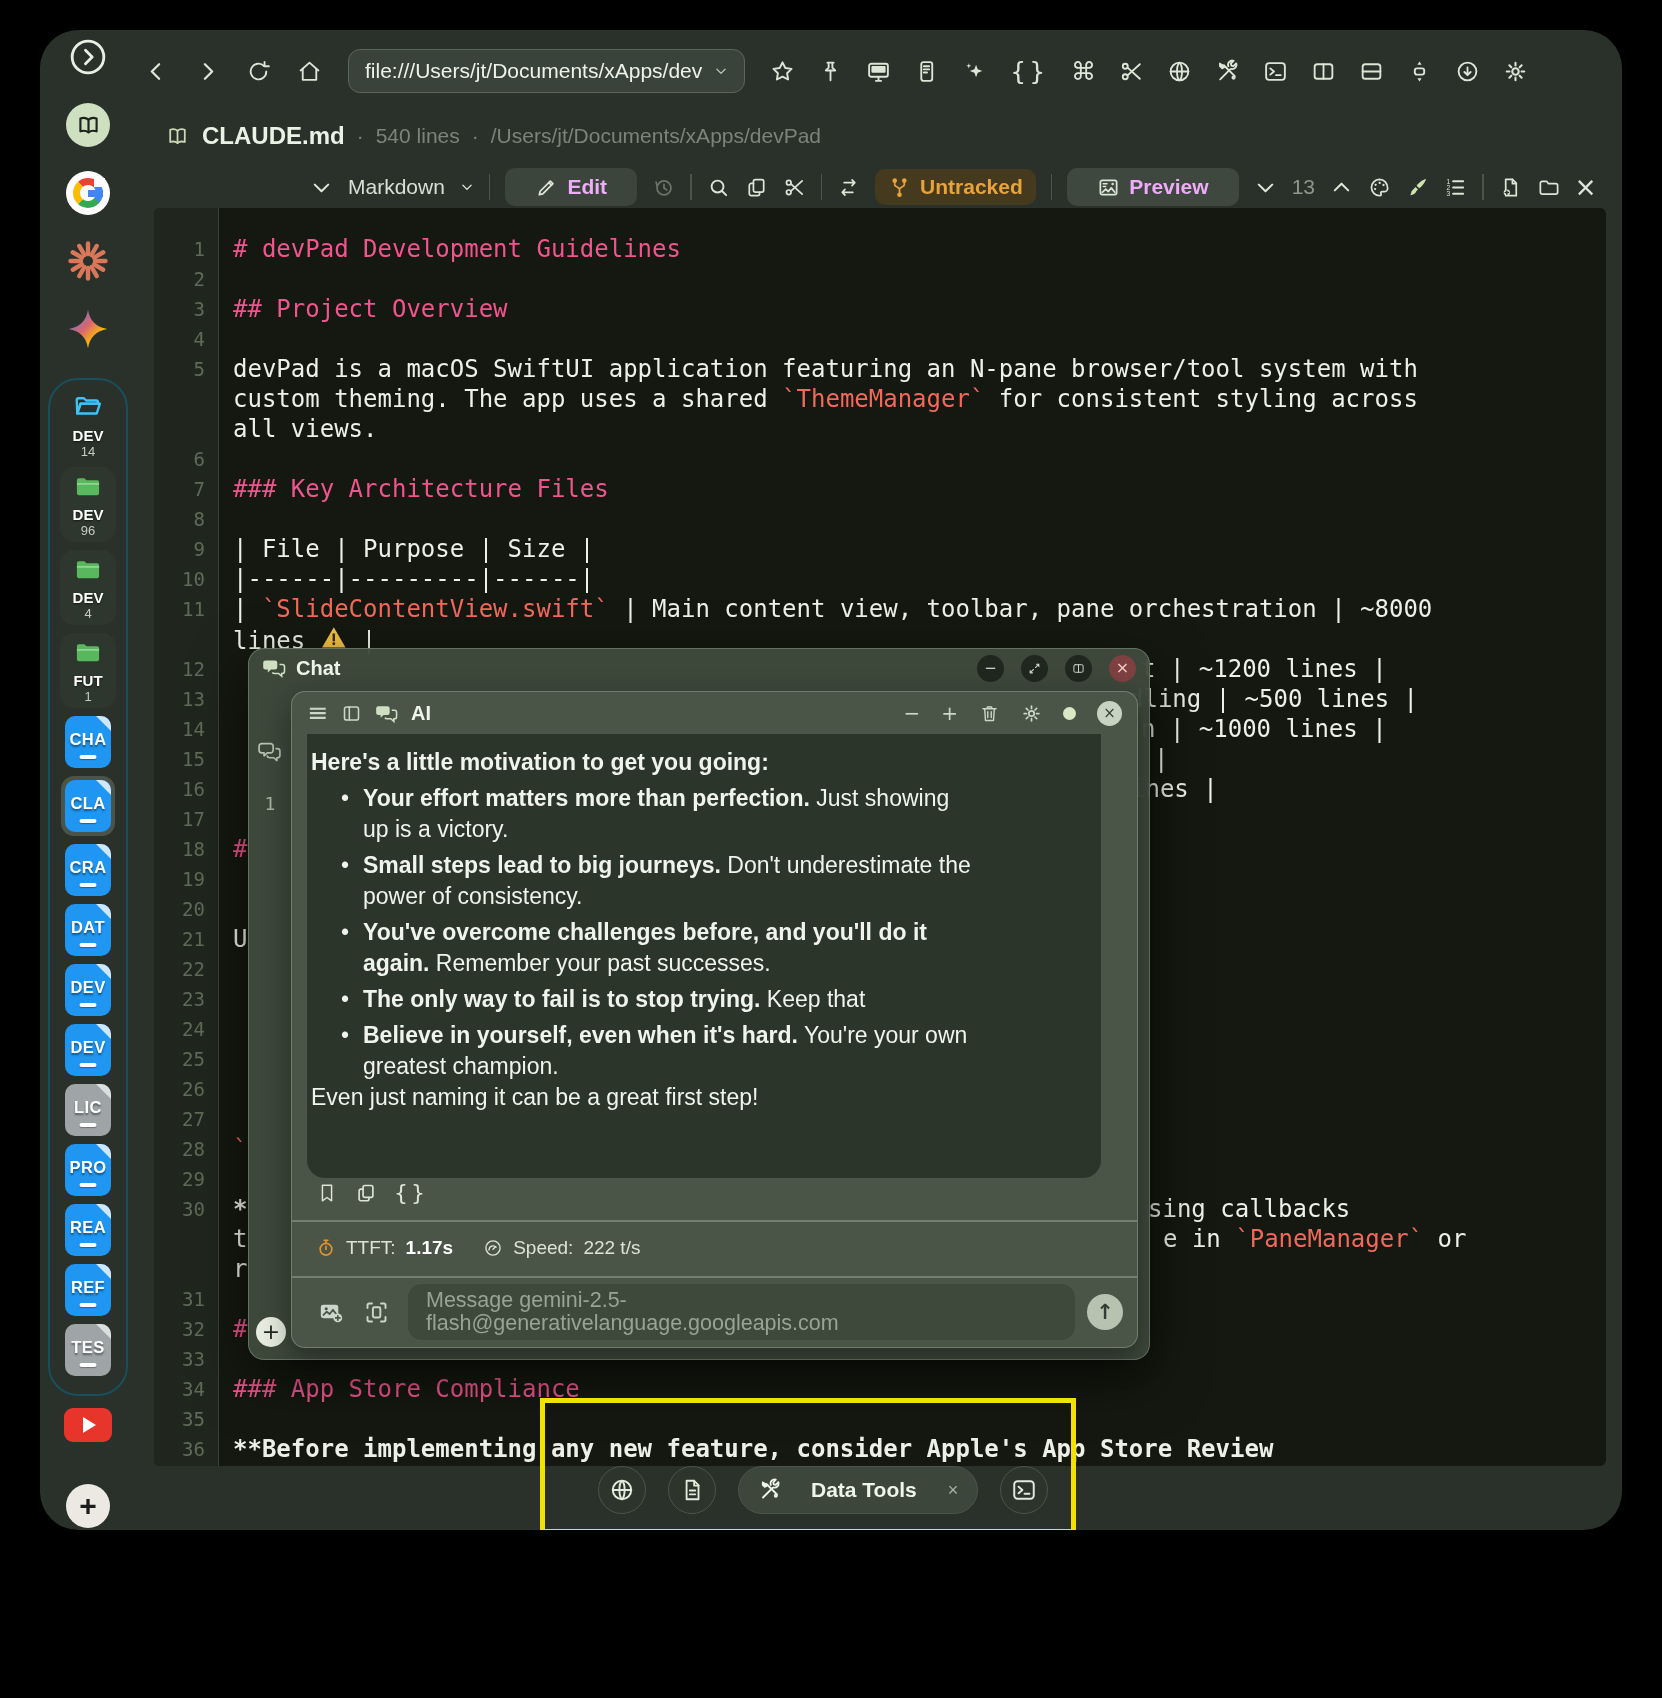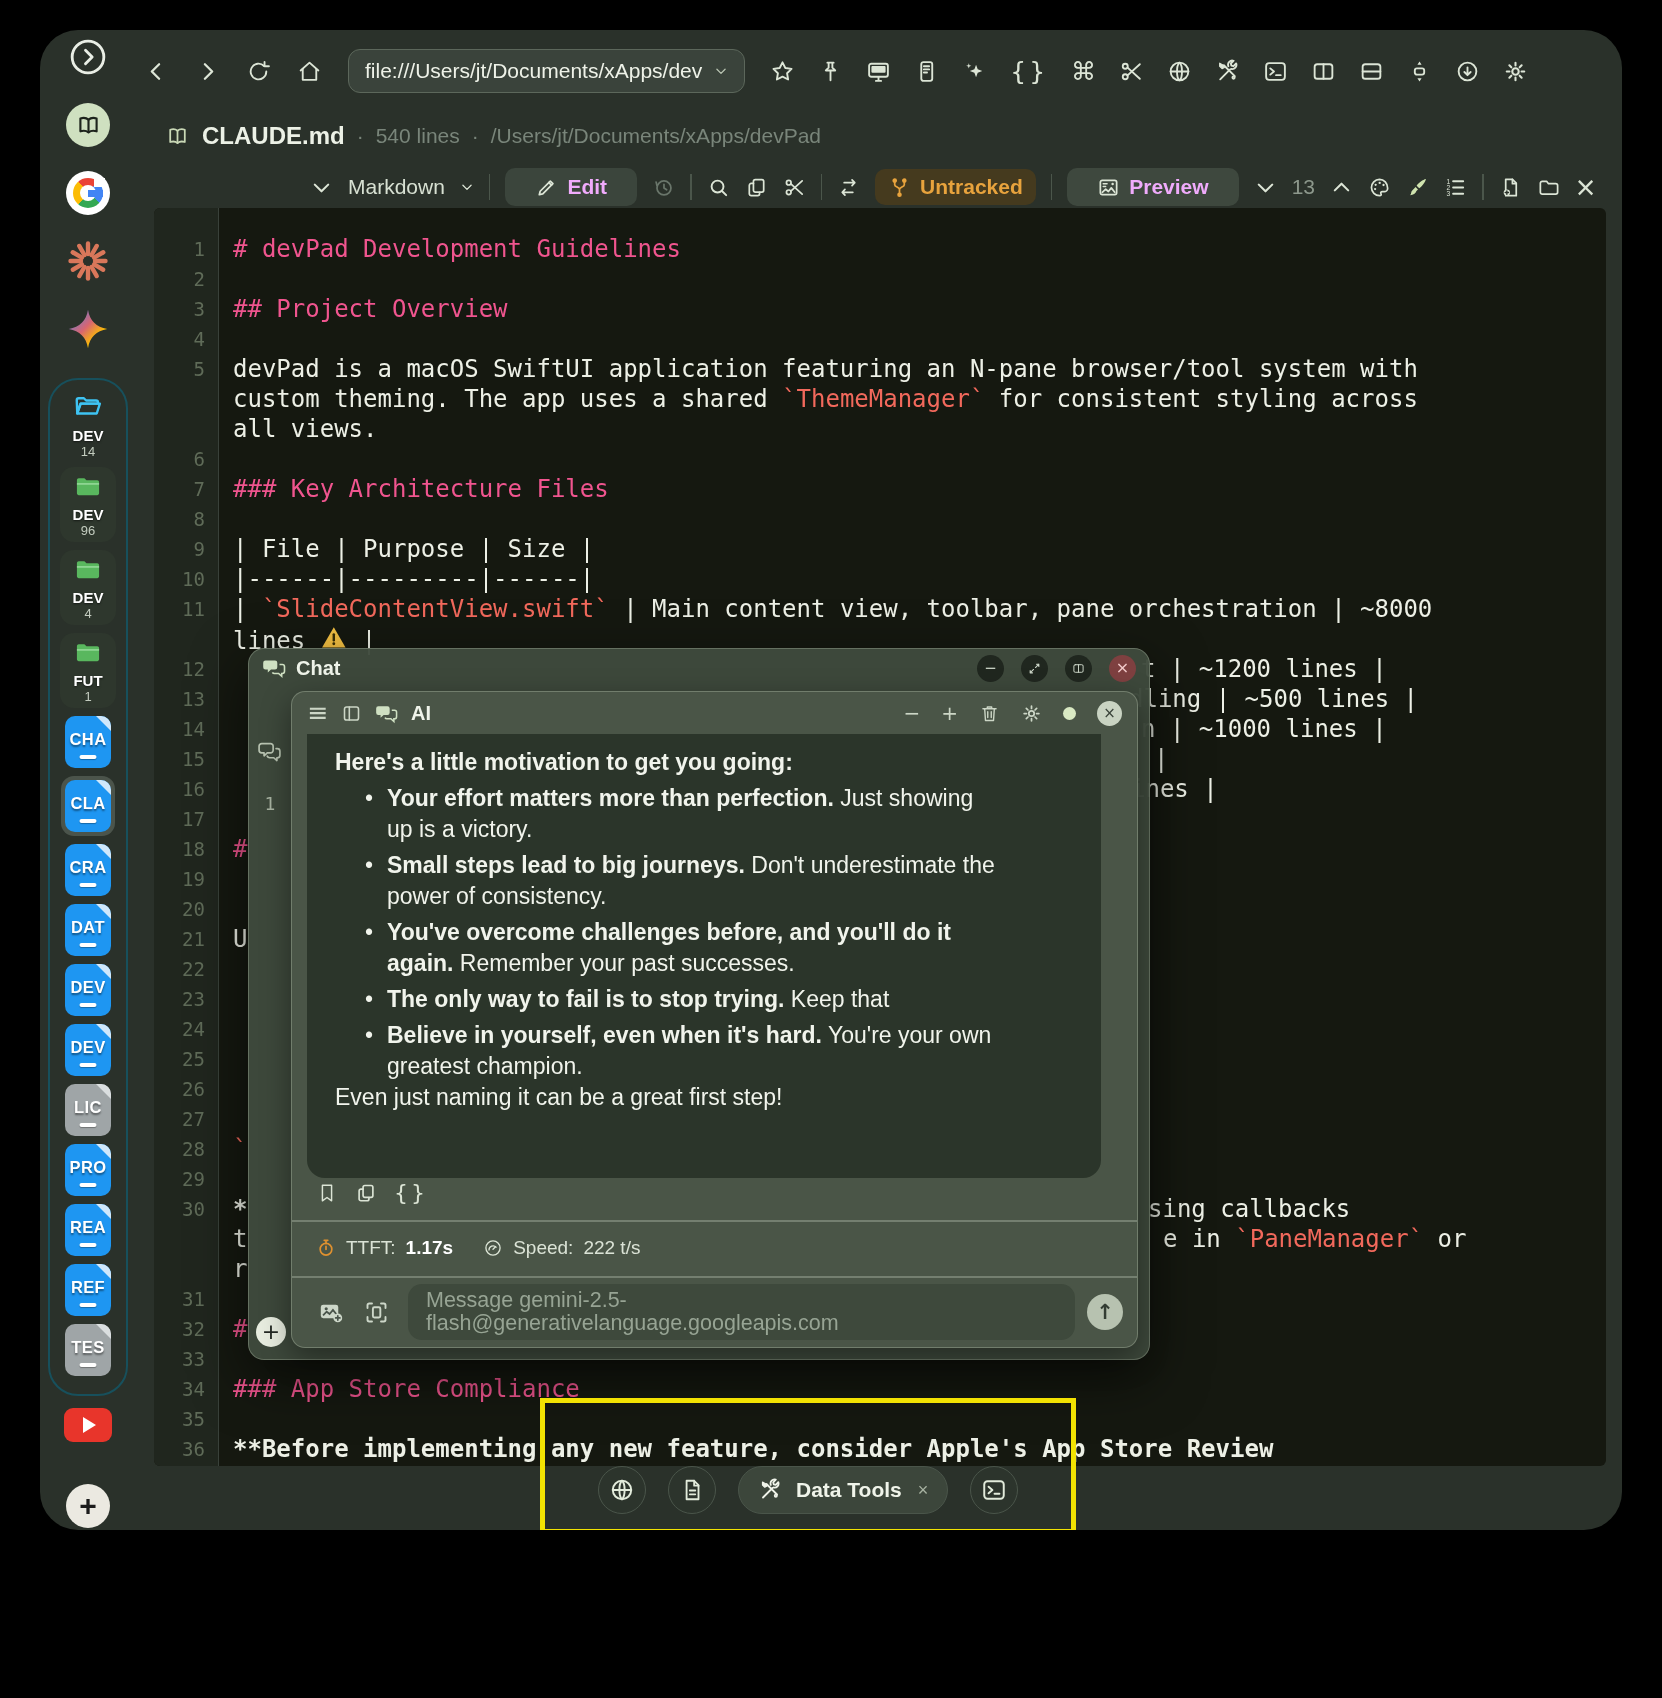--- a/index.html
+++ b/index.html
@@ -117,21 +117,21 @@
          border:1px solid rgba(205,220,195,0.3);box-shadow:0 10px 30px rgba(0,0,0,0.4);overflow:hidden;}
   .aihead{height:42px;display:flex;align-items:center;padding:0 15px;gap:13px;color:#ccd6c6;}
   .aihead .ic{font-size:21px;color:#ccd6c6;}
   .aihead .bub{color:#cfe0c2;font-size:23px;}
   .aititle{font-size:20px;font-weight:bold;color:#f0f4ea;}
   .aibtn{font-size:20px;color:#ccd6c6;margin-left:8px;display:flex;align-items:center;}
   .dotf{width:13px;height:13px;border-radius:50%;background:#d9e9c3;display:inline-block;}
   .aix{width:25px;height:25px;border-radius:50%;background:#c9d3c2;color:#3a433a;display:flex;align-items:center;
        justify-content:center;font-size:15px;margin-left:8px;}
   .msg{position:absolute;left:15px;top:42px;width:794px;height:444px;background:#2b352a;border-radius:0 0 18px 18px;
-       padding:13px 28px;box-sizing:border-box;color:#f1f4ec;font-size:23px;line-height:31px;overflow:hidden;}
+       padding:13px 4px;box-sizing:border-box;color:#f1f4ec;font-size:23px;line-height:31px;overflow:hidden;}
   .msg-intro{font-weight:bold;}
   .msg-line{min-height:31px;}
   .indent{padding-left:52px;position:relative;}
   .bdot{position:absolute;left:30px;}
   .first{margin-top:5px;}
   .msg-actions{position:absolute;left:24px;top:490px;display:flex;gap:17px;color:#9fab9a;font-size:22px;}
   .ai-div{position:absolute;left:0;right:0;height:1.5px;background:rgba(225,238,218,0.28);}
   .stats{position:absolute;left:24px;top:540px;height:32px;display:flex;align-items:center;gap:10px;
          color:#dbe3d6;font-size:19px;}
   .stats .ic{font-size:20px;}
@@ -144,21 +144,21 @@
          color:#97a494;font-size:21.5px;line-height:23px;display:flex;flex-direction:column;justify-content:center;}
   .sendbtn{width:36px;height:36px;border-radius:50%;background:#b7c2b0;color:#333d33;display:flex;align-items:center;
          justify-content:center;font-size:21px;margin-left:12px;flex:0 0 auto;}
 
   
   .dock{position:absolute;top:1436px;left:558px;display:flex;gap:22px;align-items:center;}
   .dock-circle{width:48px;height:48px;border-radius:50%;background:#2c342c;border:1.5px solid #4a554a;
          display:flex;align-items:center;justify-content:center;box-sizing:border-box;}
   .dock-circle .ic{font-size:26px;color:#e2ebdb;}
   .dock-pill{height:48px;border-radius:24px;background:#3c463b;border:1.5px solid #4a554a;display:flex;
-         align-items:center;gap:14px;padding:0 19px;color:#f0f4ea;font-size:21px;font-weight:bold;box-sizing:border-box;}
+         align-items:center;gap:29px;padding:0 19px;color:#f0f4ea;font-size:21px;font-weight:bold;box-sizing:border-box;}
   .dock-pill .ic{font-size:24px;color:#f0f4ea;}
   .dock-pill .x{font-size:18px;color:#a8b3a2;font-weight:normal;margin-left:2px;}
 
   
   .annotation{position:absolute;left:500px;top:1368px;width:526px;height:126px;border:5px solid #f2e202;
          pointer-events:none;z-index:60;}
   .chatwin{z-index:40;}
 </style>
 </head>
 <body>

